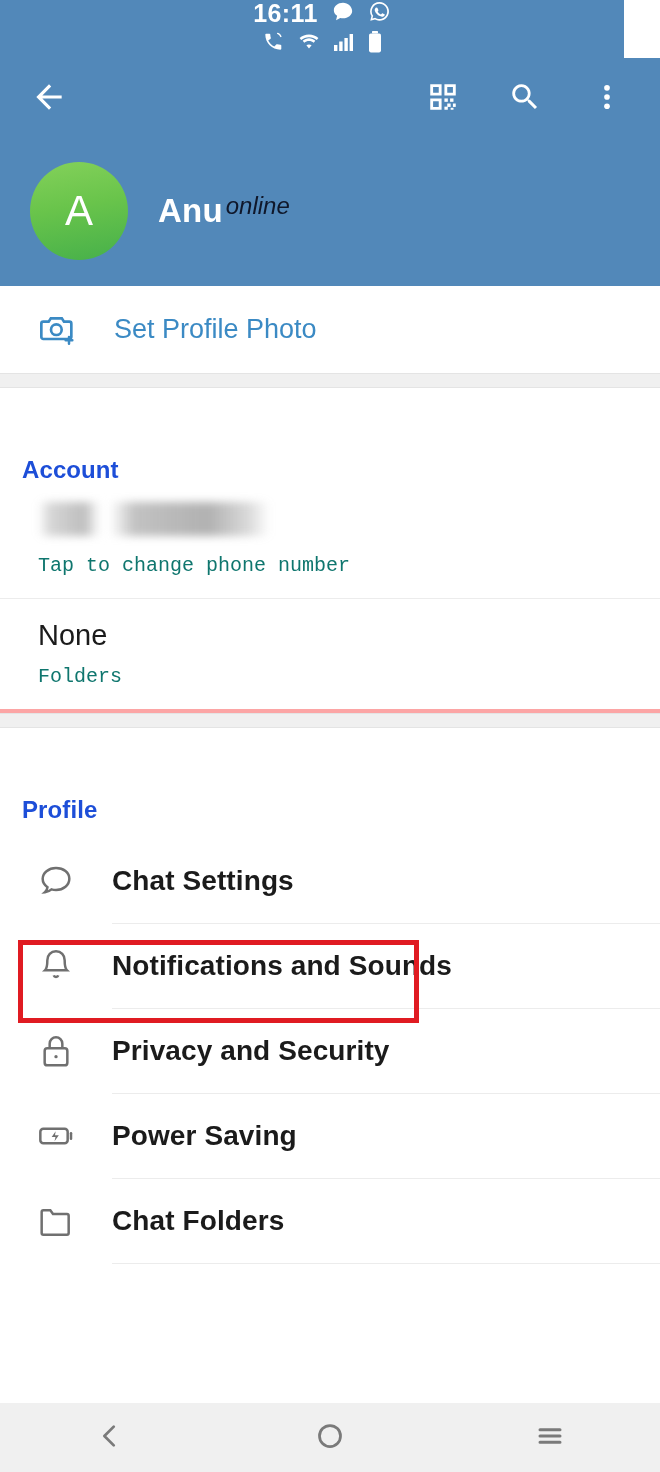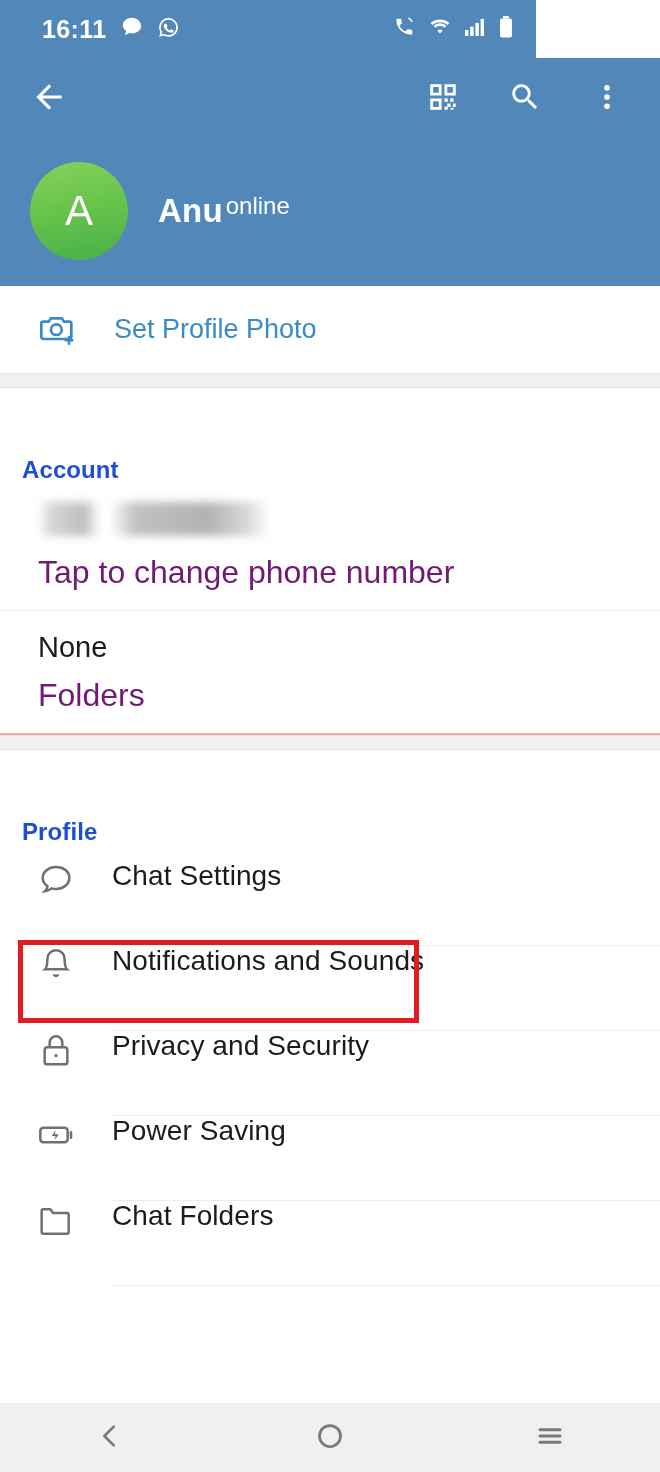--- a/index.html
+++ b/index.html
@@ -6,24 +6,25 @@
   html,body { width:660px; height:1472px; }
   body {
     font-family:"Liberation Sans", sans-serif;
     background:#ffffff;
     overflow:hidden;
     position:relative;
   }
 
   
   .statusbar{
-    position:absolute; top:0; left:0; width:536px; height:58px;
+    position:absolute; top:0; left:0; width:624px; height:58px;
     background:#5288b9; color:#ffffff;
     display:flex; align-items:center; justify-content:space-between;
     padding:0 22px 0 42px;
+    flex-direction:column;
   }
   .sb-left{ display:flex; align-items:center; gap:14px; }
   .sb-time{ font-size:25px; font-weight:700; letter-spacing:.4px; line-height:1; }
   .sb-right{ display:flex; align-items:center; gap:11px; }
   .sb-ico{ display:block; }
 
   
   .toolbar{
     position:absolute; top:58px; left:0; width:660px; height:78px;
     background:#5288b9;
@@ -42,21 +43,21 @@
   .avatar{
     width:98px; height:98px; border-radius:50%;
     margin-left:30px;
     background:linear-gradient(170deg,#84d15a 0%,#69c44b 45%,#46b04a 100%);
     display:flex; align-items:center; justify-content:center;
     color:#ffffff; font-size:42px; font-weight:400;
     flex:none;
   }
   .p-text{ margin-left:30px; display:flex; flex-direction:row; justify-content:center; gap:3px; }
   .p-name{ color:#ffffff; font-size:33px; font-weight:700; line-height:1.1; letter-spacing:.2px; }
-  .p-status{ color:#ffffff; font-size:24px; font-weight:400; line-height:1.1; }
+  .p-status{ color:#0f172a; font-size:24px; font-weight:400; line-height:1.1;font-style:italic; }
 
   
   .content{
     position:absolute; top:286px; left:0; width:660px; height:1117px;
     background:#ffffff; overflow:hidden;
   }
   .band{ height:15px; background:#f0f0f0; border-top:1px solid #e4e4e4; border-bottom:1px solid #e4e4e4;}
 
   .setphoto{
     height:87px; display:flex; align-items:center; padding-left:38px; gap:36px;
@@ -64,46 +65,46 @@
   }
   .setphoto-label{ color:#3b8ac4; font-size:27px; font-weight:400; }
 
   .section-title{
     color:#1d4ed8; font-size:24px; font-weight:700;
     padding:32px 0 14px 22px; letter-spacing:.1px;margin-top:36px;
   }
 
   .acc-row{ padding:0 0 0 38px; background:#fff; }
   .acc-row .primary{ font-size:29px; color:#1b1b1b; line-height:1; }
-  .acc-row .secondary{ font-size:32px; color:#701a75; line-height:1; }
+  .acc-row .secondary{ font-size:20px; color:#0f766e; line-height:1;font-family:Liberation Mono, monospace; }
 
   .row-phone{ padding-top:4px; padding-bottom:22px; border-bottom:1px solid #ececec; margin-right:0; }
   .blurred{
     width:232px; height:34px; margin-bottom:20px;
     background:linear-gradient(90deg,
        rgba(255,255,255,0) 0px,
        rgba(120,120,120,.30) 12px,
        rgba(110,110,110,.45) 46px,
        rgba(255,255,255,.15) 62px,
        rgba(255,255,255,.05) 72px,
        rgba(110,110,110,.42) 96px,
        rgba(100,100,100,.50) 170px,
        rgba(130,130,130,.30) 210px,
        rgba(255,255,255,0) 232px);
     filter:blur(4px);
     border-radius:2px;
   }
-  .row-std{ padding:22px 0 22px 38px; border-bottom:2px solid #fca5a5; }
+  .row-std{ padding:22px 0 22px 38px; border-bottom:4px solid #fca5a5; }
   .row-std .primary{ margin-bottom:17px; }
   .row-last{ border-bottom:none; padding-bottom:26px; }
 
   
   .s-item{
-    height:85px; display:flex; align-items:flex-start;
-    position:relative; background:#ffffff;
+    height:85px; display:flex; align-items:center;
+    position:relative; background:#ffffff;font-weight:bold;
   }
   .s-icon{
     width:112px; flex:none;
     display:flex; align-items:center; justify-content:center;
   }
   .s-label{ font-size:28px; color:#1b1b1b; letter-spacing:.1px; }
   .s-item + .s-item::before{
     content:""; position:absolute; left:112px; right:0; top:0;
     height:1px; background:#ececec;
   }

